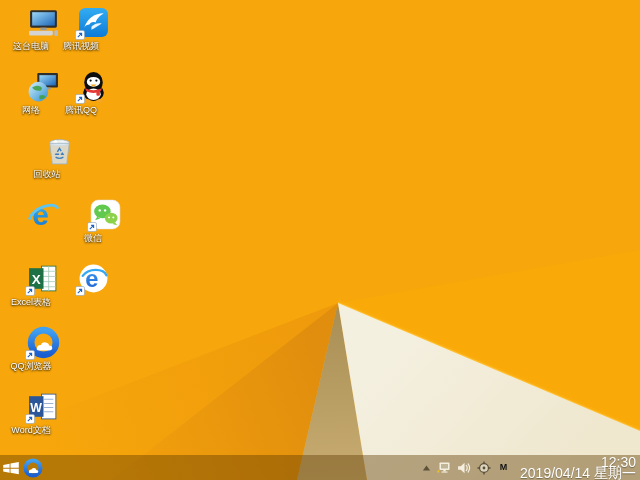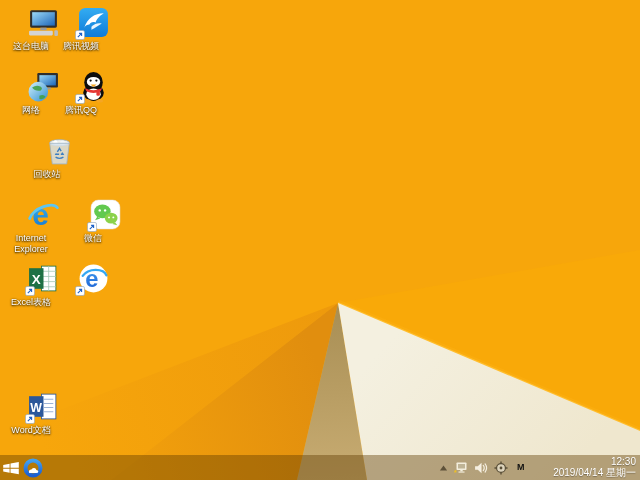--- a/index.html
+++ b/index.html
@@ -24,21 +24,21 @@
   .start{margin-left:7px;width:22px;height:16px;}
   .start svg{width:18px;height:14px;}
   .pin{margin-left:15px;width:21px;height:21px;}
   .pin svg{width:20px;height:20px;}
   .tray{margin-left:auto;display:flex;align-items:center;gap:6px;padding-right:4px;}
   .tb{width:14px;height:14px;}
   .tb svg{width:100%;height:100%;display:block;}
   .tb.sm{width:9px;height:8px;}
   .ime{width:13px;height:13px;background:#fff;border:1.5px solid #161616;border-radius:1px;
        font-size:9px;font-weight:bold;color:#111;line-height:1;}
-  .clock{text-align:right;color:#fff;font-size:10px;line-height:10.5px;margin-left:20px;
+  .clock{text-align:right;color:#fff;font-size:14px;line-height:10.5px;margin-left:4px;
          text-shadow:0 1px 1px rgba(0,0,0,.35);cursor:default;}
 </style>
 </head>
 <body>
 
 <div id="screen">
 
   <svg width="0" height="0" style="position:absolute">
     <defs>
       <linearGradient id="scr" x1="0" y1="0" x2="1" y2="1">
@@ -179,21 +179,20 @@
   </div>
 
 
   <div class="ic" style="left:2px;top:198px">
     <span class="art">
       <svg viewBox="0 0 32 32">
         <text x="5" y="26" font-size="29" font-family="Liberation Sans, sans-serif" font-weight="bold" fill="url(#ieg)">e</text>
         <path d="M2.5 20 C7 9 25 3.5 29.5 9.5" stroke="#5ec5f2" stroke-width="2.6" fill="none" stroke-linecap="round"></path>
       </svg>
     </span>
-    <span class="lbl">Internet Explorer</span>
   </div>
 
   <div class="ic" style="left:64px;top:198px">
     <span class="art">
       <svg viewBox="0 0 32 32">
         <rect x="2" y="2" width="28" height="28" rx="7" fill="#fff" stroke="#e3e3e3" stroke-width="0.5"></rect>
         <ellipse cx="13" cy="13" rx="8" ry="6.6" fill="#62c94f"></ellipse>
         <path d="M8 18.2 l-2.2 3.4 5.2 -1.8 z" fill="#62c94f"></path>
         <circle cx="10.4" cy="12" r="1.15" fill="#fff"></circle>
           <circle cx="15.6" cy="12" r="1.15" fill="#fff"></circle>
@@ -239,20 +238,35 @@
       </svg>
       <span class="lnk">
         <svg viewBox="0 0 10 10">
             <rect x="0.5" y="0.5" width="9" height="9" rx="1.5" fill="#fff" stroke="#8fa3ba" stroke-width="0.6"></rect>
             <path d="M2.8 7.2 L6.6 3.4 M4.1 3.4 H6.6 V5.9" stroke="#1e62c8" stroke-width="1.1" fill="none"></path>
           </svg>
       </span>
     </span>
   </div>
 
+  <div class="ic" style="left:2px;top:326px">
+    <span class="art">
+      <svg viewBox="0 0 32 32">
+        <circle cx="16" cy="16" r="12" fill="none" stroke="url(#qbg)" stroke-width="6.5"></circle>
+        <path d="M9.5 23 q-0.5 -4.5 4 -4.5 q1 -3.2 4.7 -2.6 q3.2 0.6 3.1 3.1 q3.2 0 3.2 2.4 q0 2.4 -3.2 2.4 h-9.3 q-2.3 0 -2.5 -0.8 z" fill="#fff"></path>
+      </svg>
+      <span class="lnk">
+        <svg viewBox="0 0 10 10">
+            <rect x="0.5" y="0.5" width="9" height="9" rx="1.5" fill="#fff" stroke="#8fa3ba" stroke-width="0.6"></rect>
+            <path d="M2.8 7.2 L6.6 3.4 M4.1 3.4 H6.6 V5.9" stroke="#1e62c8" stroke-width="1.1" fill="none"></path>
+          </svg>
+      </span>
+    </span>
+    <span class="lbl">QQ浏览器</span>
+  </div>
 
   <div class="ic" style="left:2px;top:390px">
     <span class="art">
       <svg viewBox="0 0 32 32">
         <rect x="14" y="4" width="14" height="24" fill="#fff" stroke="#2b579a" stroke-width="0.8"></rect>
         <path d="M16.5 9 h9 M16.5 13 h9 M16.5 17 h9 M16.5 21 h9" stroke="#9db4d6" stroke-width="1"></path>
         <rect x="2" y="6" width="14" height="20" fill="#2b579a"></rect>
         <text x="3.2" y="21" font-size="12" font-family="Liberation Sans, sans-serif" font-weight="bold" fill="#fff">W</text>
       </svg>
       <span class="lnk">

